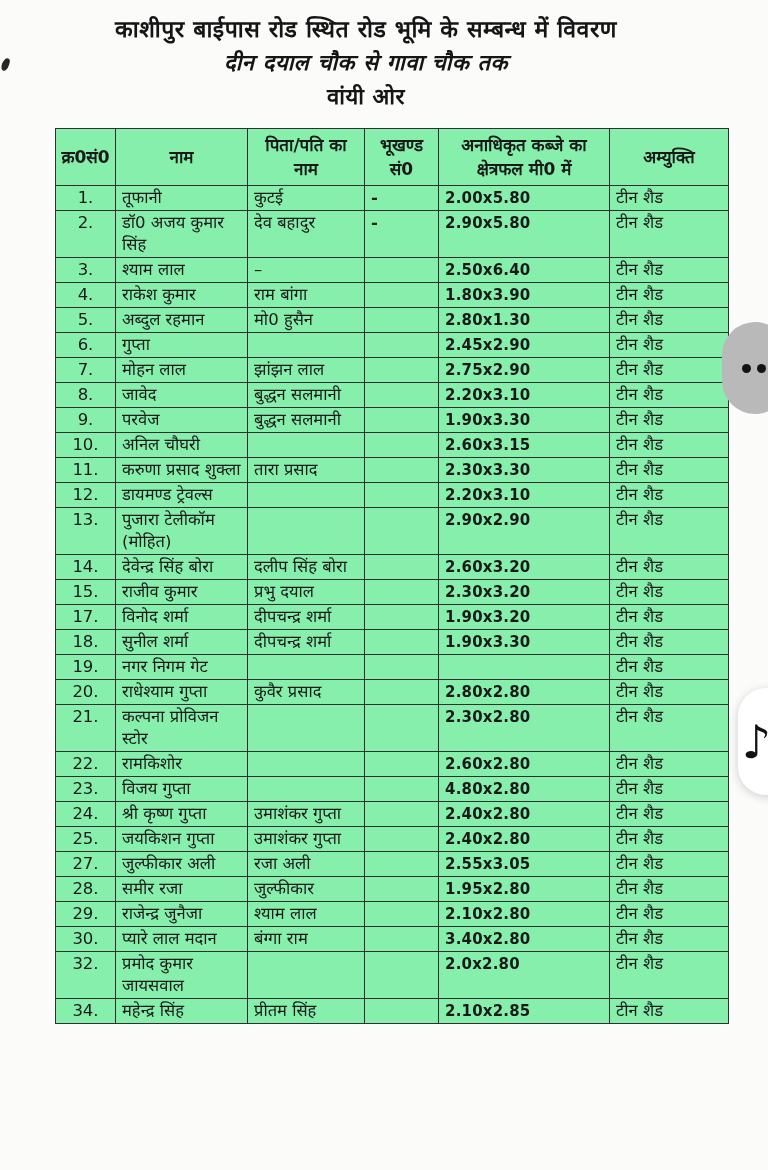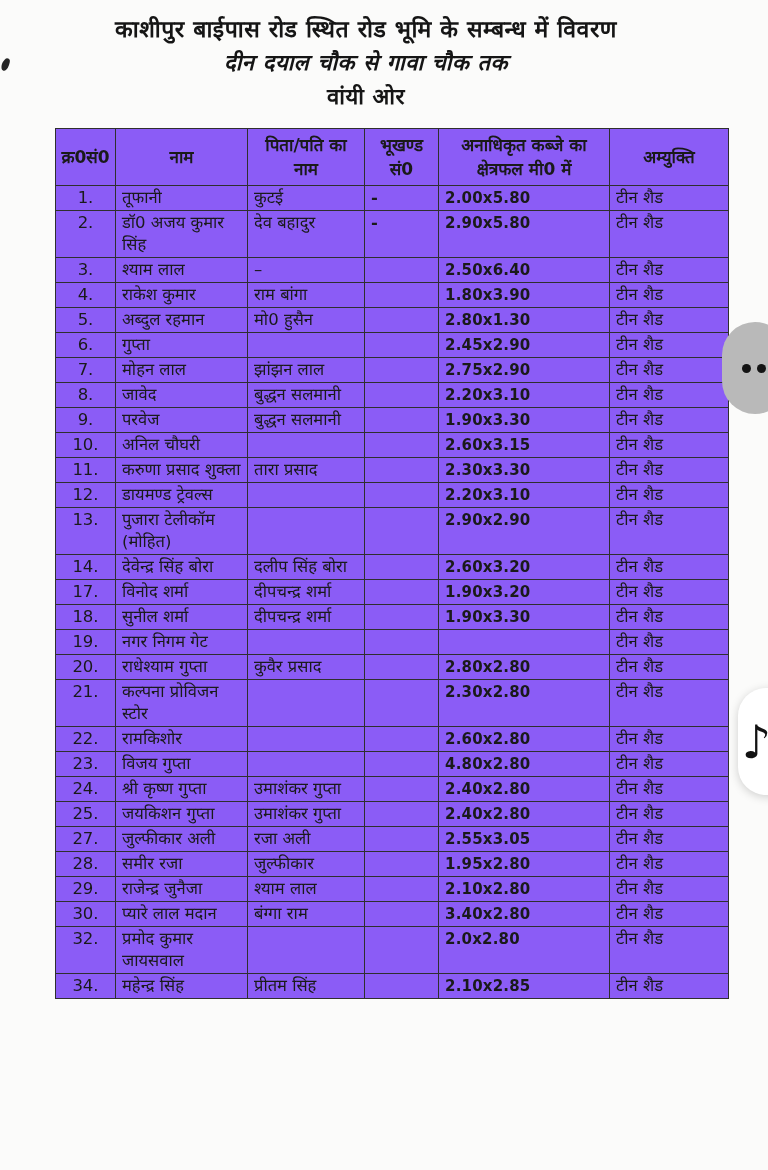--- a/index.html
+++ b/index.html
@@ -34,21 +34,21 @@
   .artifact-2{
     position:absolute;left:275px;top:560px;width:4px;height:4px;
     background:#5a5a5a;border-radius:50%;
   }
 
   
   .doc-table{
     position:absolute;left:55px;top:128px;width:673px;
     border-collapse:collapse;
     table-layout:fixed;
-    background:#8b5cf6;
+    background:#86efac;
   }
   .doc-table th,.doc-table td{
     border:1.6px solid #2f2f2f;
     padding:1px 6px;
     line-height:22px;
     font-size:16.5px;
     vertical-align:top;
     overflow:hidden;
   }
   .doc-table th{
@@ -235,20 +235,28 @@
       </tr>
       <tr>
         <td class="c0">14.</td>
         <td class="c1">देवेन्द्र सिंह बोरा</td>
         <td class="c2">दलीप सिंह बोरा</td>
         <td class="c3"></td>
         <td class="c4">2.60x3.20</td>
         <td class="c5">टीन शैड</td>
       </tr>
       <tr>
+        <td class="c0">15.</td>
+        <td class="c1">राजीव कुमार</td>
+        <td class="c2">प्रभु दयाल</td>
+        <td class="c3"></td>
+        <td class="c4">2.30x3.20</td>
+        <td class="c5">टीन शैड</td>
+      </tr>
+      <tr>
         <td class="c0">17.</td>
         <td class="c1">विनोद शर्मा</td>
         <td class="c2">दीपचन्द्र शर्मा</td>
         <td class="c3"></td>
         <td class="c4">1.90x3.20</td>
         <td class="c5">टीन शैड</td>
       </tr>
       <tr>
         <td class="c0">18.</td>
         <td class="c1">सुनील शर्मा</td>

